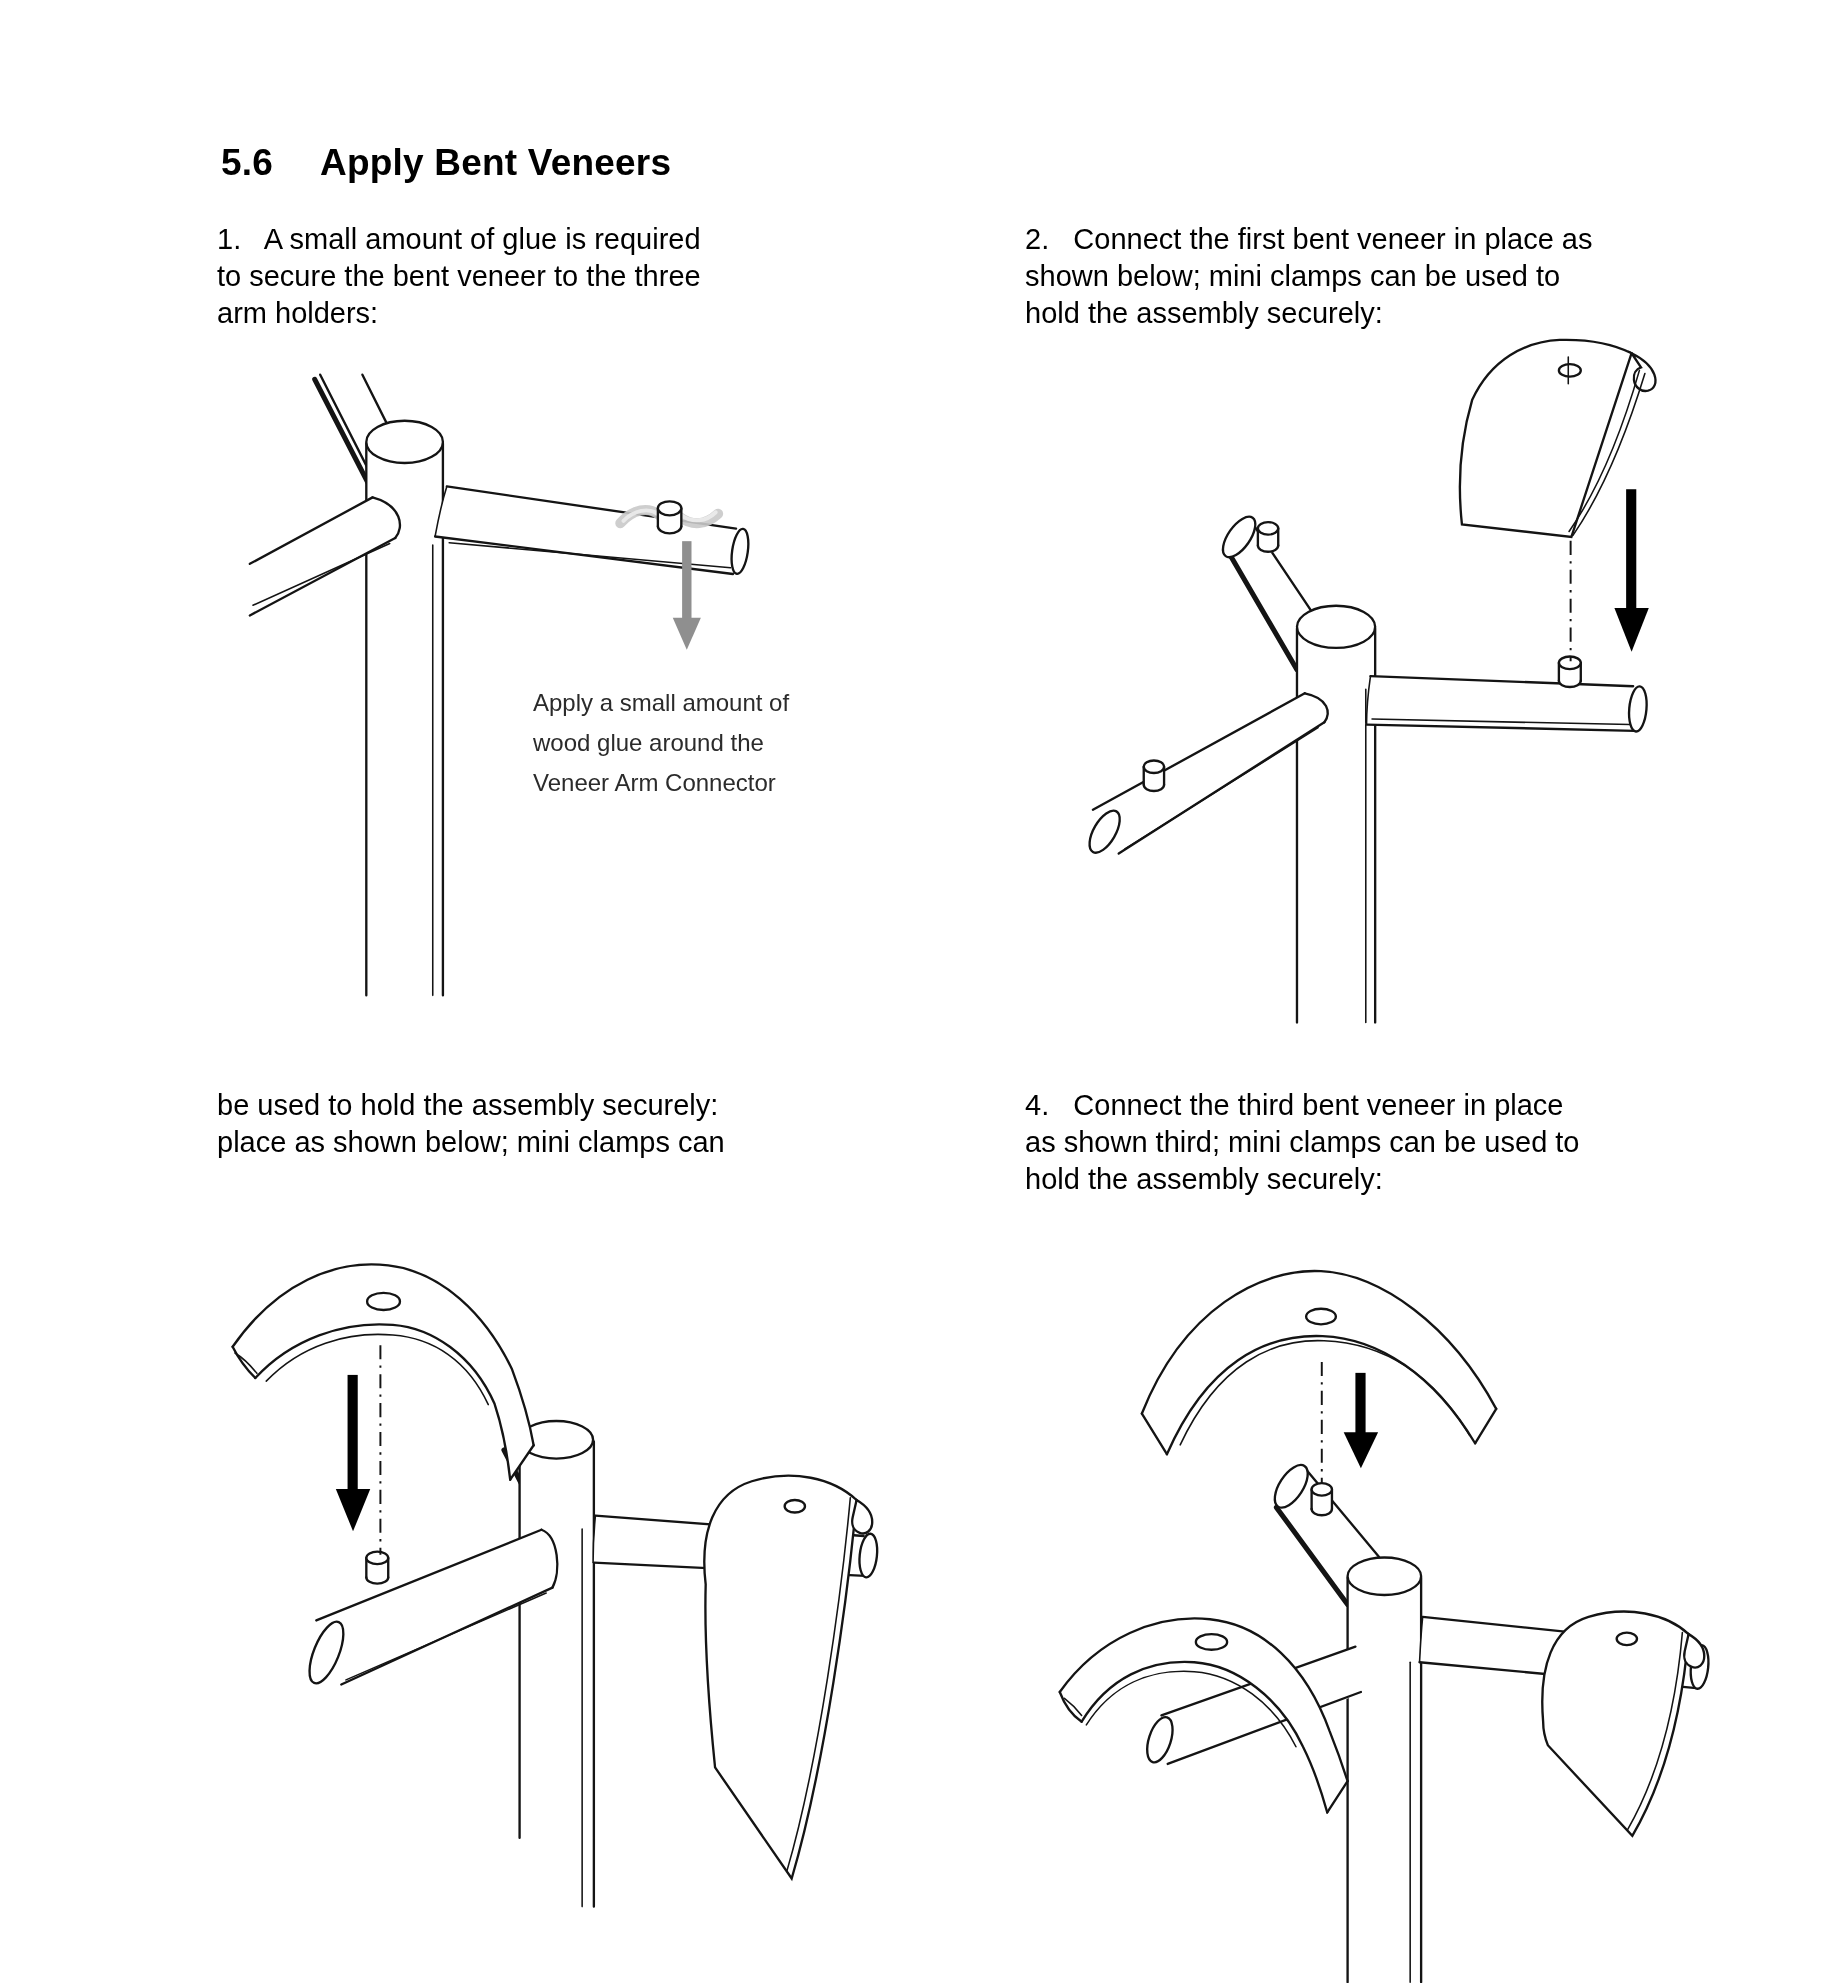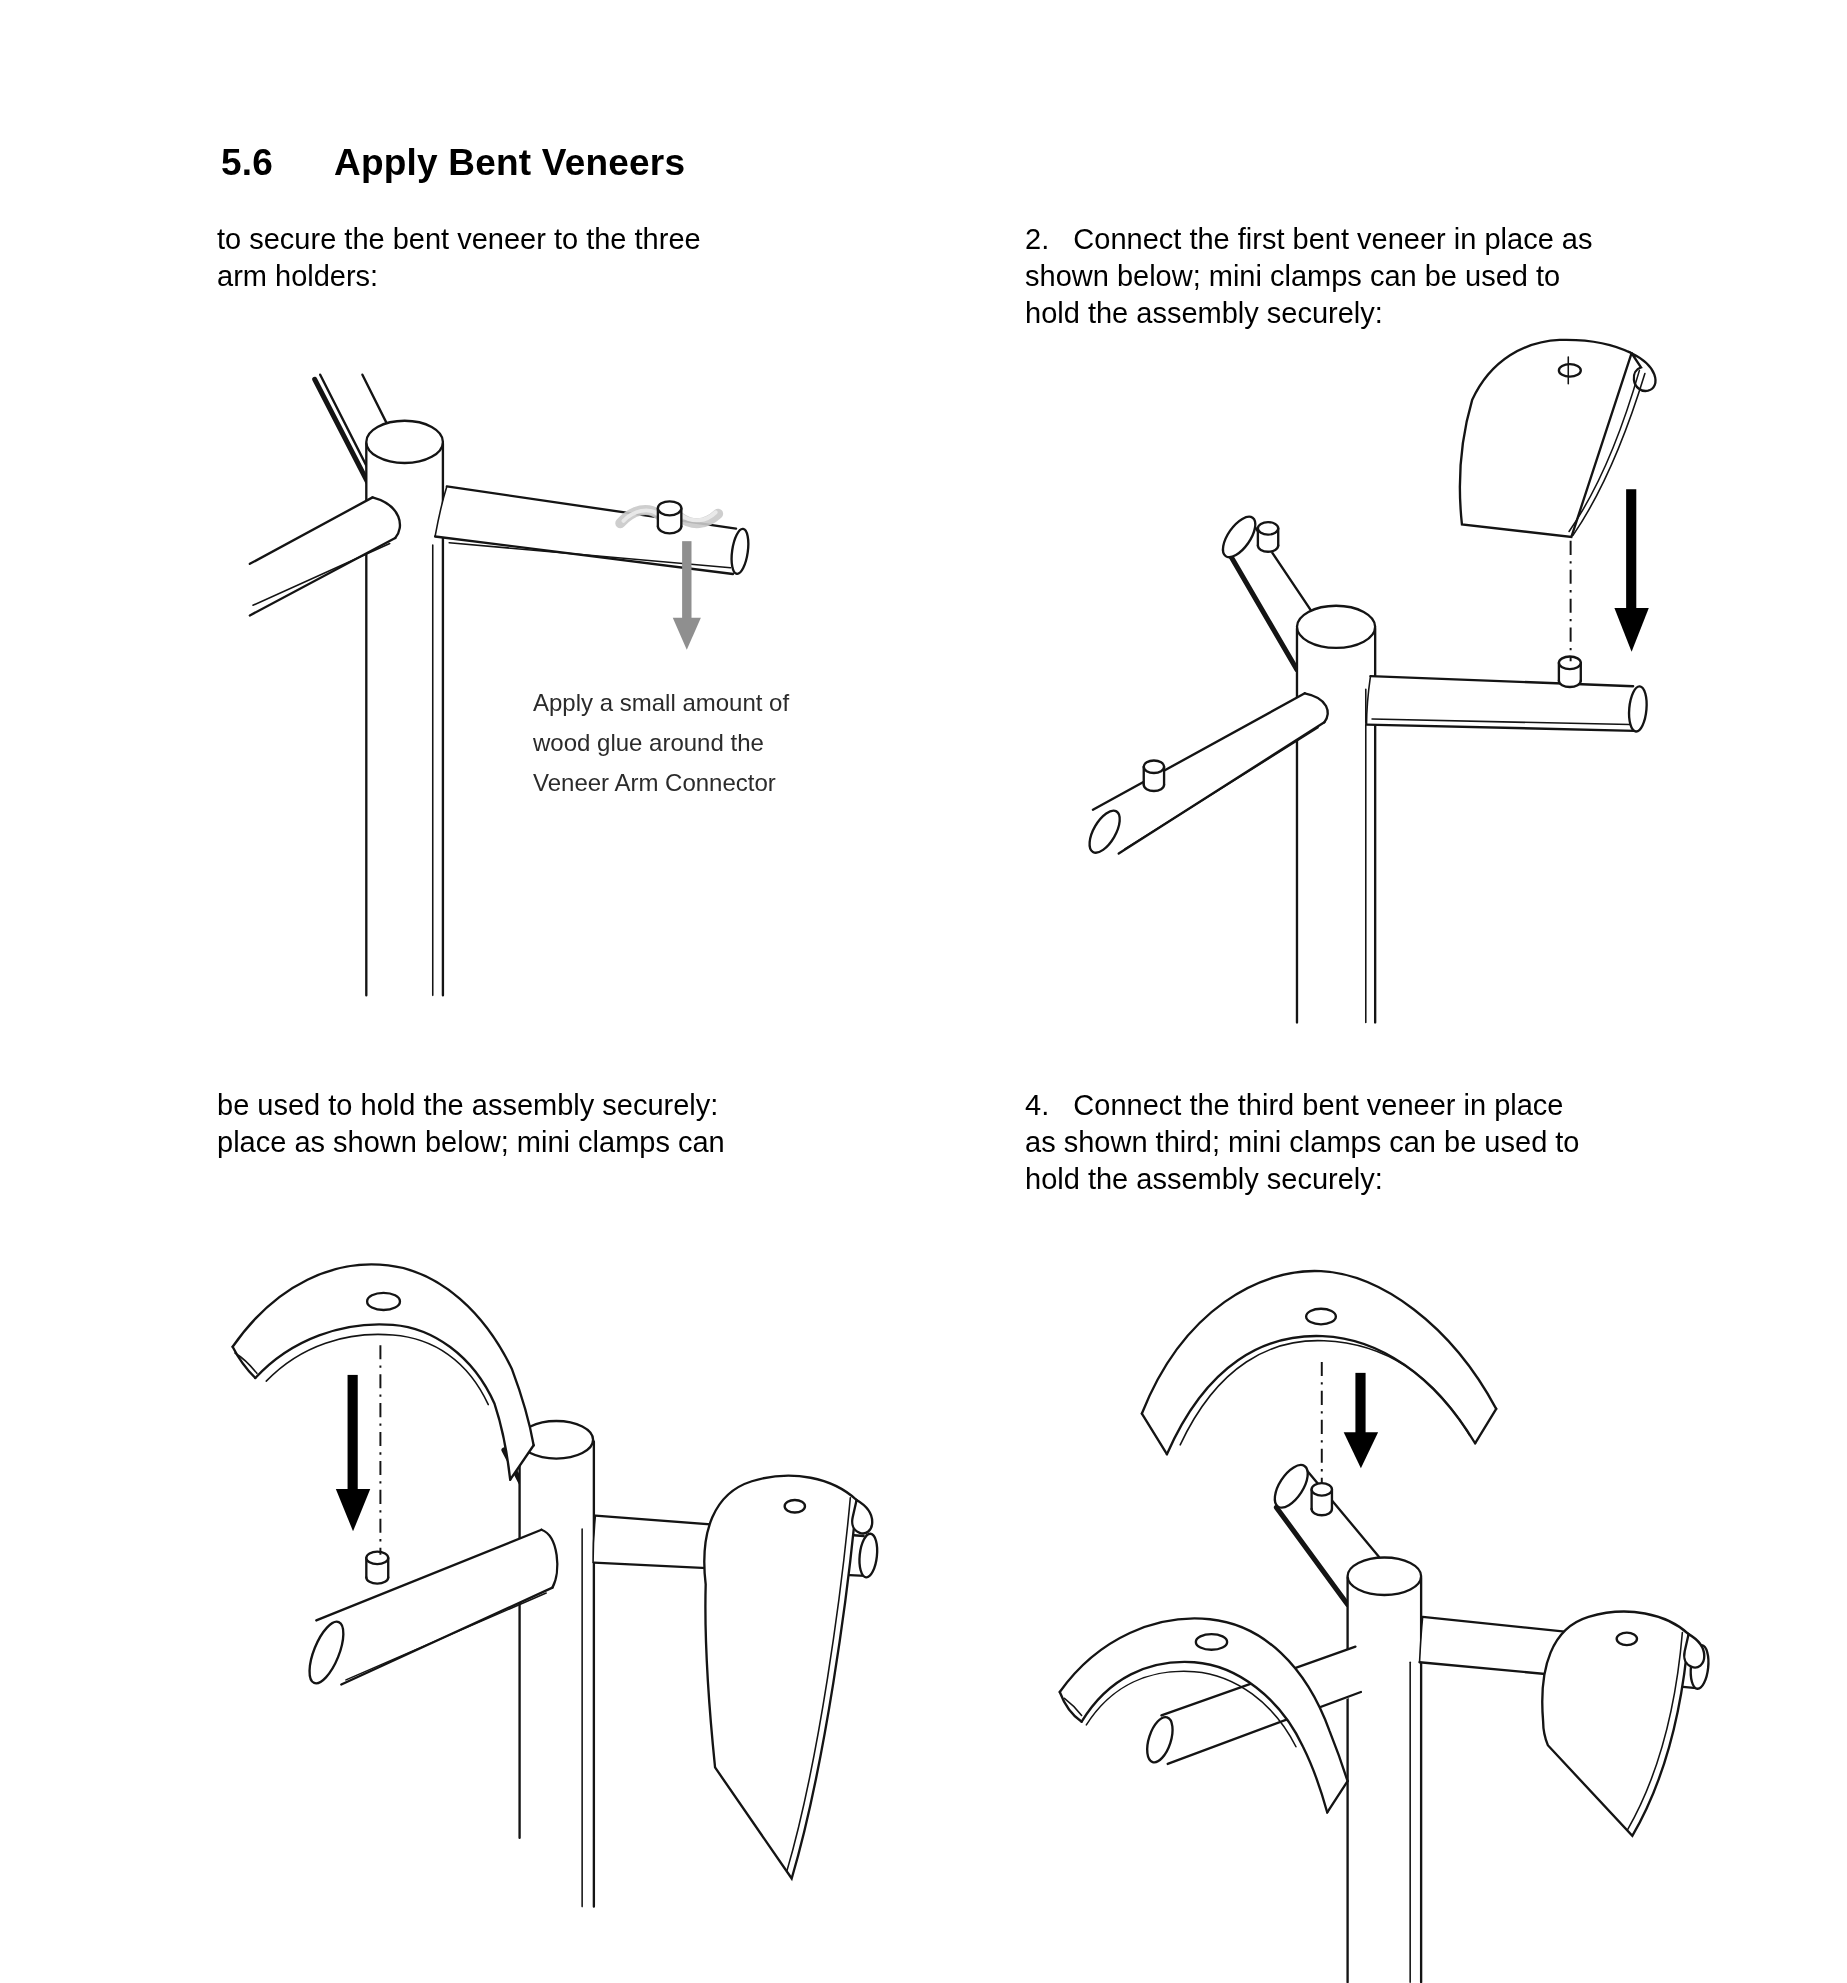--- a/index.html
+++ b/index.html
@@ -8,21 +8,21 @@
     background:var(--background,#fff);
     font-family:"Liberation Sans","DejaVu Sans",sans-serif;
     color:var(--text-color,#000);
     overflow:hidden;
   }
   .page{position:absolute; inset:0; width:1848px; height:1984px;}
 
   .title{
     position:absolute; left:221px; top:117px;
     font-size:37px; font-weight:700; letter-spacing:0.2px;
-    display:flex; gap:61px; white-space:pre;
+    display:flex; gap:47px; white-space:pre;
   }
 
   .step-text{
     position:absolute;
     font-size:29px; line-height:37px; font-weight:400;
   }
   .step-text .ln{display:block; white-space:pre;}
   #step1-text{left:217px; top:221px;}
   #step2-text{left:1025px; top:221px;}
   #step3-text{left:217px; top:1087px;}
@@ -57,20 +57,21 @@
   .glue2{stroke:#ececec; stroke-width:5;}
 </style>
 </head>
 <body>
 
 <div class="page">
 
   <h1 class="title"><span>5.6</span><span>Apply Bent Veneers</span></h1>
 
   <div class="step-text" id="step1-text">
+    <span class="ln">1.   A small amount of glue is required</span>
     <span class="ln">to secure the bent veneer to the three</span>
     <span class="ln">arm holders:</span>
   </div>
   <div class="step-text" id="step2-text">
     <span class="ln">2.   Connect the first bent veneer in place as</span>
     <span class="ln">shown below; mini clamps can be used to</span>
     <span class="ln">hold the assembly securely:</span>
   </div>
   <div class="step-text" id="step3-text">
     <span class="ln">be used to hold the assembly securely:</span>

